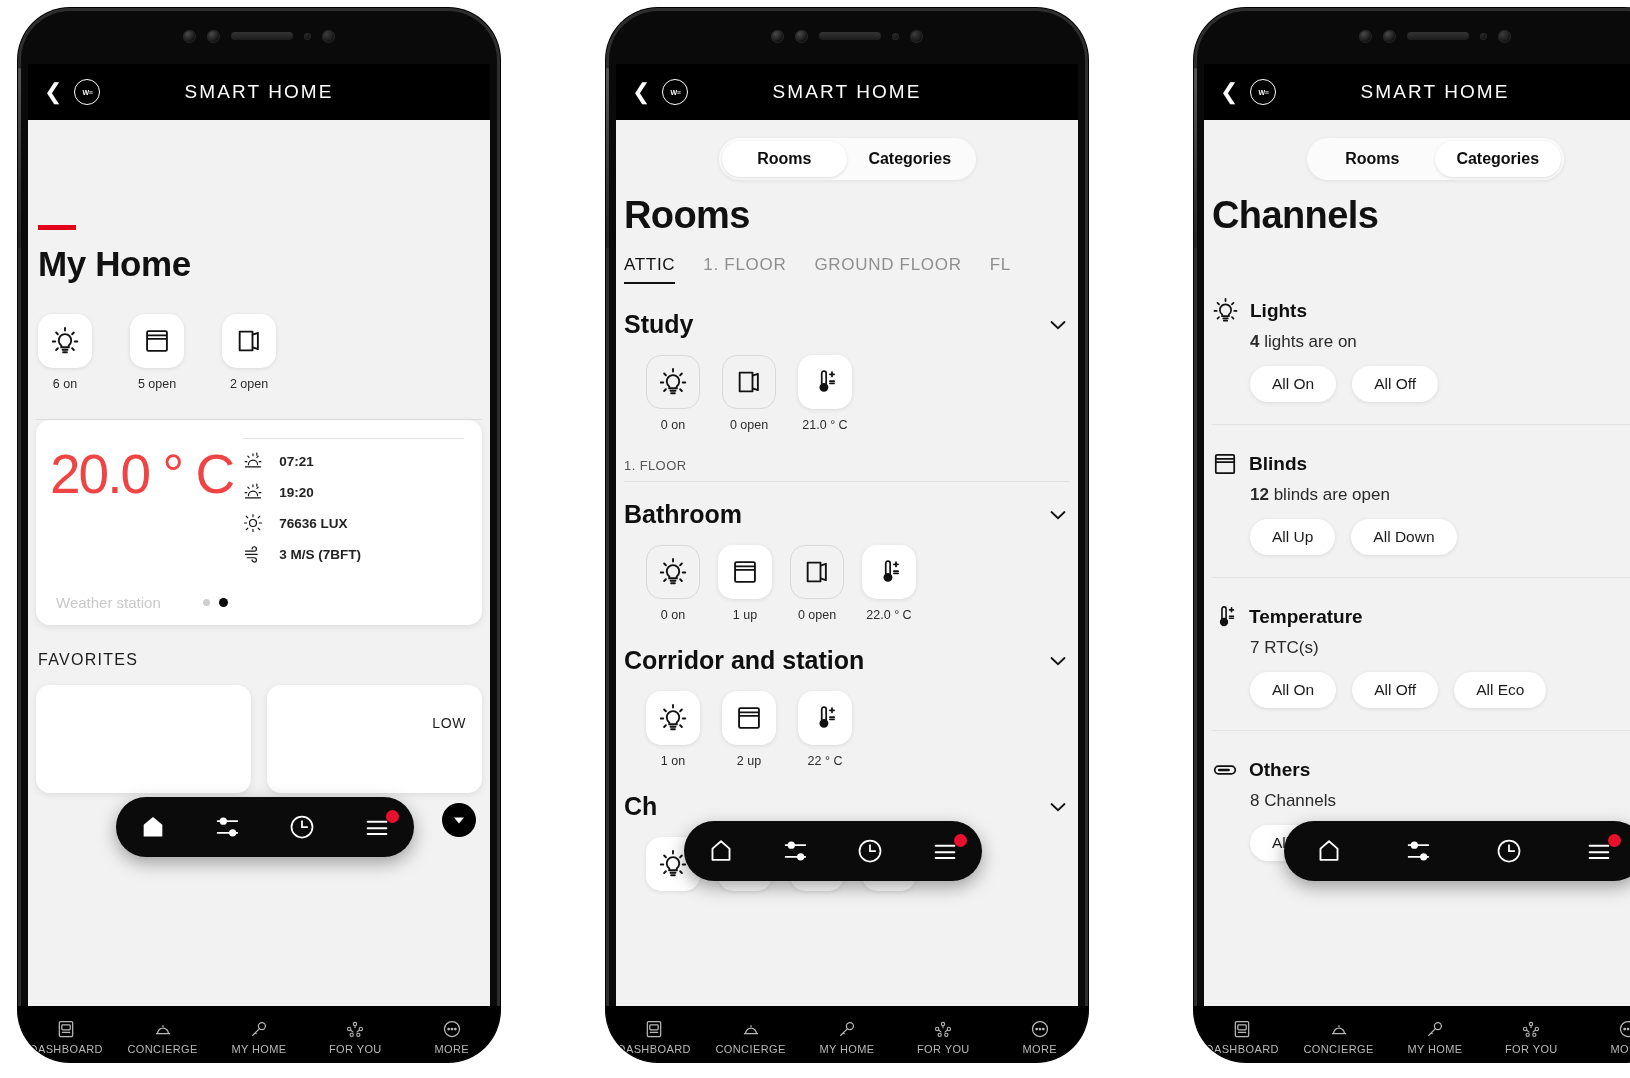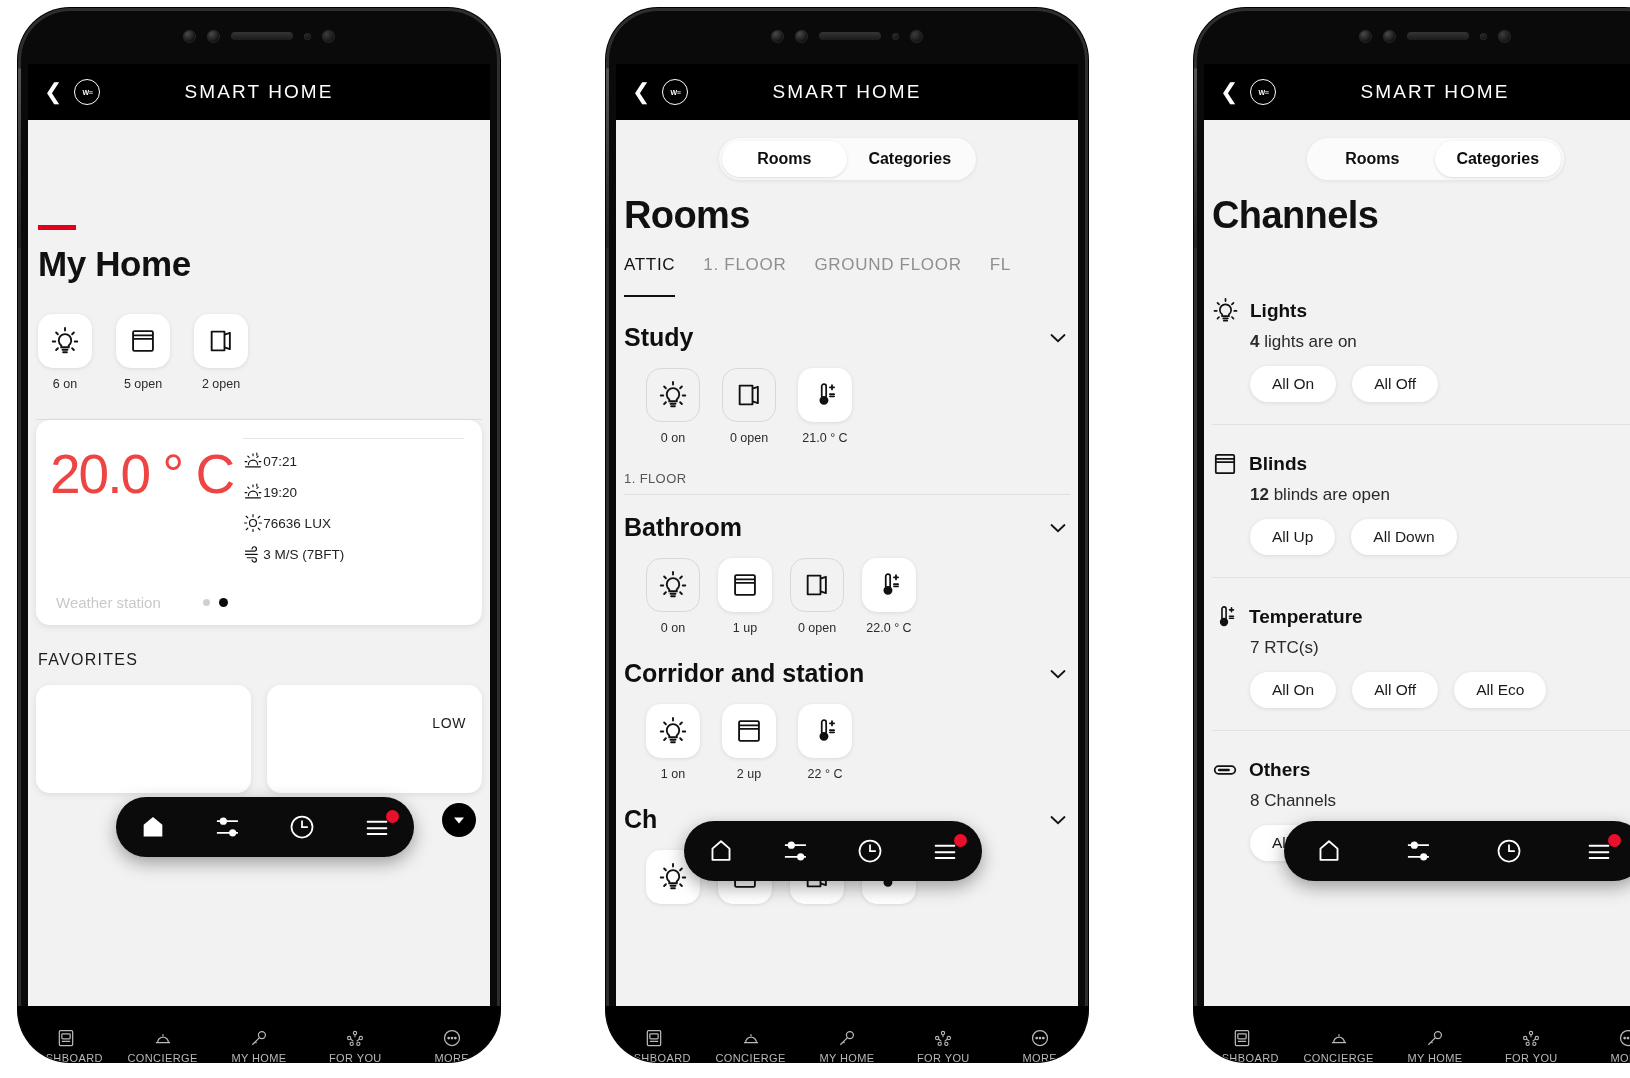--- a/index.html
+++ b/index.html
@@ -35,21 +35,21 @@
   .speaker { width: 62px; height: 8px; border-radius: 5px;
     background: linear-gradient(180deg,#343434,#1b1b1b); }
 
   .screen {
     position: absolute; left: 10px; right: 10px;
     background: #f2f2f2; overflow: hidden;
   }
   .nav-bottom {
     position: absolute; left: 0; right: 0; bottom: 0;
     background: #000; display: flex; align-items: flex-start;
-    justify-content: space-around; padding-top: 22px;
+    justify-content: space-around; padding-top: 13px;
   }
   .nav-item { display:flex; flex-direction:column; align-items:center; gap:4px; width:20%; }
   .nav-item .nlabel { color:#b9b9b9; font-size:11px; letter-spacing:.4px; white-space:nowrap; }
   .nav-item svg { display:block; }
 
   
   .app-header {
     background:#000; color:#fff; height:56px;
     display:flex; align-items:center; position:relative;
   }
@@ -64,42 +64,42 @@
     font-size:19px; letter-spacing:2.1px; font-weight:400; pointer-events:none;
   }
 
   .body-scroll { position:absolute; left:0; right:0; overflow:hidden; }
 
   
   .redbar { width:38px; height:5px; background:#e2001a; margin:0 0 14px 10px; }
   .welcome { font-size:19px; color:#4b4b4b; letter-spacing:.3px; margin-left:10px; }
   .homename { font-size:35px; font-weight:700; color:#111; letter-spacing:-.4px; margin:4px 0 0 10px; }
 
-  .summary-row { display:flex; gap:24px; margin:30px 0 0 10px; }
+  .summary-row { display:flex; gap:38px; margin:30px 0 0 10px; }
   .sum-cell { display:flex; flex-direction:column; align-items:center; gap:9px; width:54px; }
   .chip {
     width:54px; height:54px; border-radius:15px; background:#fff;
     display:flex; align-items:center; justify-content:center;
     box-shadow: 0 1px 4px rgba(0,0,0,.10);
   }
   .chip.ghost { background:transparent; box-shadow:none; border:1.5px solid #d8d8d8; }
   .sum-cell .cap { font-size:12.5px; color:#2b2b2b; white-space:nowrap; }
 
   .hr { height:1px; background:#dedede; margin:28px 8px 0 8px; }
   .sec-title { font-size:16px; letter-spacing:1.3px; color:#1c1c1c; margin:22px 0 14px 10px; }
 
   .weather-card {
     background:#fff; border-radius:14px; margin:0 8px; padding:18px 18px 14px 14px;
     box-shadow: 0 2px 7px rgba(0,0,0,.09); display:flex; min-height:205px; position:relative;
   }
   .wtemp { font-size:55px; font-weight:400; color:#ef4444; letter-spacing:-2px; white-space:nowrap; padding-top:4px; }
   .wdet { flex:1; padding-left:10px; }
   .wdet-h { font-size:21px; color:#111; padding-bottom:8px; }
   .wdet-rule { height:1px; background:#e3e3e3; margin-bottom:12px; }
-  .wrow { display:flex; align-items:center; margin-bottom:11px; }
+  .wrow { display:flex; align-items:center; gap:16px; margin-bottom:11px;font-weight:bold; }
   .wrow .wtxt { font-size:13.5px; color:#222; }
   .wfoot { position:absolute; left:20px; right:20px; bottom:14px; display:flex; align-items:center; }
   .wstation { font-size:15px; color:#c9c9c9; }
   .dots { display:flex; gap:9px; margin-left:42px; align-items:center; }
   .dot { width:7px; height:7px; border-radius:50%; background:#cfcfcf; }
   .dot.on { background:#0b0b0b; width:9px; height:9px; }
 
   .fav-cards { display:flex; gap:16px; margin:16px 8px 0 8px; }
   .fav-card { flex:1; height:108px; background:#fff; border-radius:14px;
     box-shadow:0 2px 7px rgba(0,0,0,.09); position:relative; overflow:hidden; }
@@ -123,21 +123,21 @@
     margin: 18px auto 0 auto; background:#fbfbfb; border-radius:22px;
     display:flex; width:257px; height:42px; align-items:center; padding:3px;
     box-shadow:0 1px 4px rgba(0,0,0,.08);
   }
   .seg { flex:1; height:36px; border-radius:19px; display:flex; align-items:center;
     justify-content:center; font-size:16px; font-weight:700; color:#0d0d0d; }
   .seg.active { background:#fff; box-shadow:0 1px 3px rgba(0,0,0,.13); }
   .page-title { font-size:38px; font-weight:700; color:#111; letter-spacing:-.6px; margin:14px 0 0 8px; }
 
   .floor-tabs { display:flex; gap:28px; margin:18px 0 0 8px; white-space:nowrap; }
-  .ftab { font-size:17px; letter-spacing:.7px; color:#8f8f8f; padding-bottom:20px; }
+  .ftab { font-size:17px; letter-spacing:.7px; color:#8f8f8f; padding-bottom:7px; }
   .ftab.active { color:#111; border-bottom:2.5px solid #111; }
 
   .room { margin-top:22px; padding:0 8px; }
   .room-head { display:flex; align-items:center; justify-content:space-between; }
   .room-name { font-size:25px; font-weight:700; color:#0f0f0f; }
   .room-icons { display:flex; gap:22px; margin:16px 0 0 22px; }
   .floor-div { margin:18px 8px 0 8px; }
   .floor-div .flabel { font-size:13px; color:#555; letter-spacing:.4px; }
   .floor-div .fline { height:1px; background:#e0e0e0; margin-top:7px; }
 

